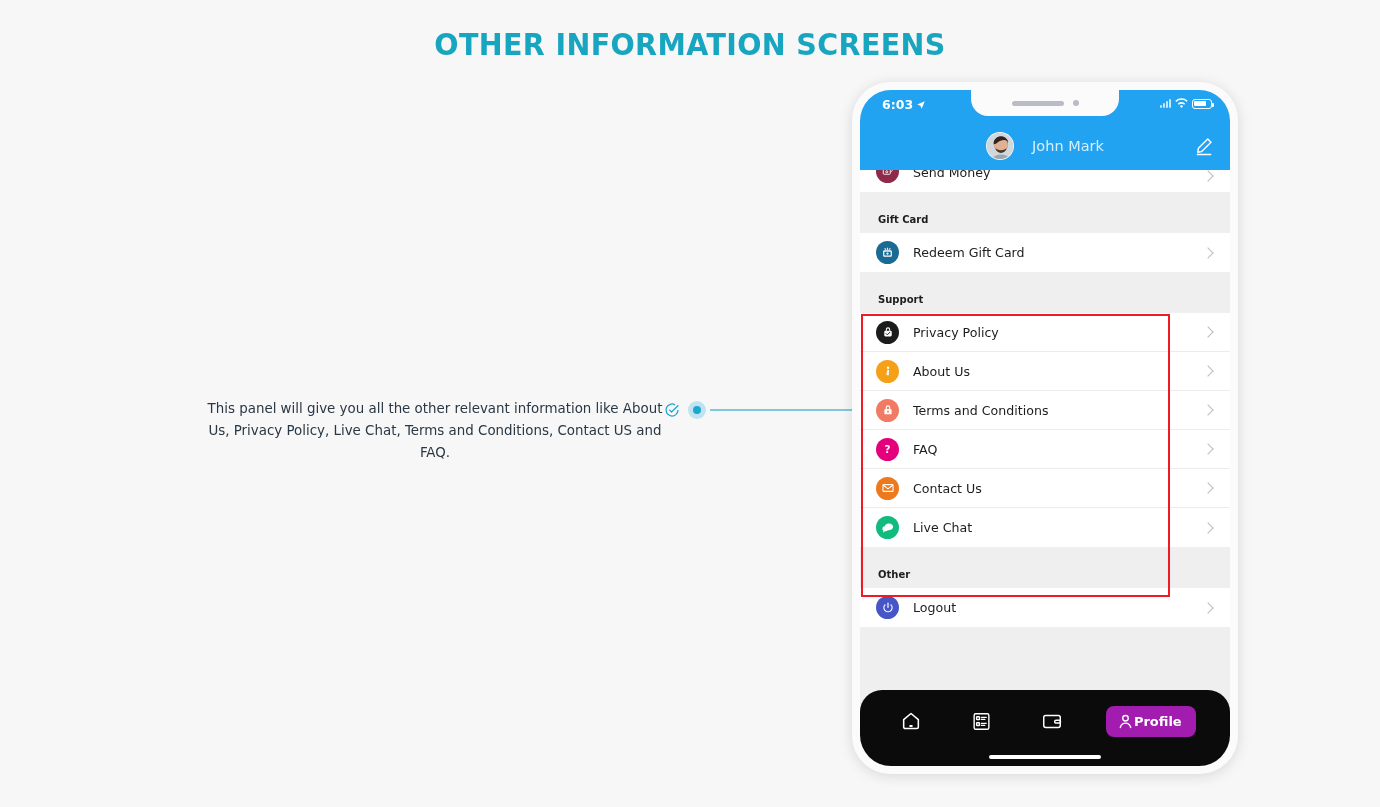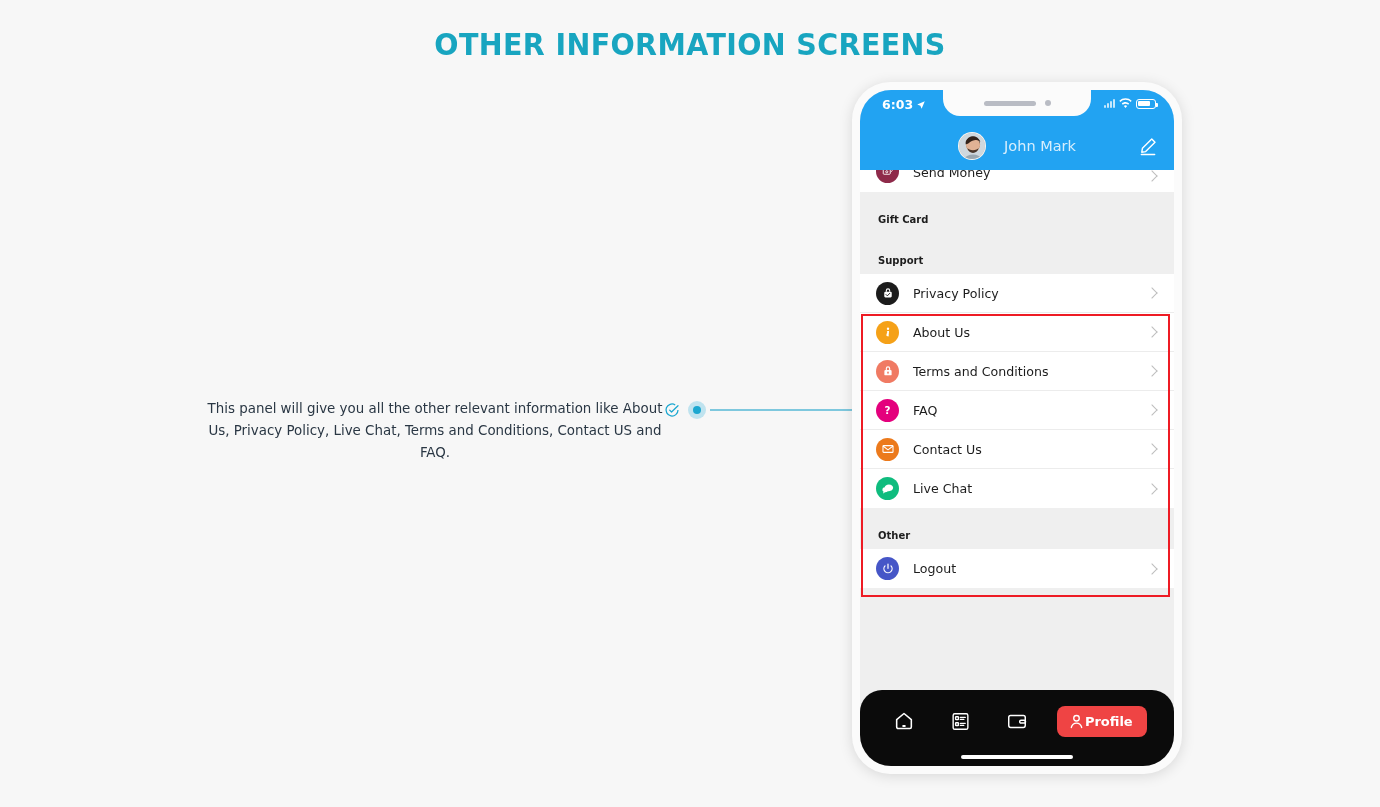--- a/index.html
+++ b/index.html
@@ -72,21 +72,21 @@
     width: 146px;
     height: 2px;
     background: #7ec8de;
   }
 
   
   .phone {
     position: absolute;
     left: 852px;
     top: 82px;
-    width: 330px;
+    width: 386px;
     height: 692px;
     background: #fbfbfb;
     border-radius: 38px;
     box-shadow: 0 2px 14px rgba(0,0,0,0.13);
     padding: 8px;
   }
   .phone-screen {
     position: relative;
     width: 100%;
     height: 100%;
@@ -274,21 +274,21 @@
     justify-content: space-around;
     padding: 0 16px 14px;
     position: relative;
   }
   .tab-item {
     display: flex; align-items: center; justify-content: center;
     width: 34px; height: 30px; color: #fff;
   }
   .tab-profile {
     display: flex; align-items: center; gap: 0;
-    background: #ef4444;
+    background: #a21caf;
     color: #fff;
     border-radius: 8px;
     padding: 7px 14px 7px 11px;
     font-size: 13px;
     font-weight: bold;
   }
   .home-indicator {
     position: absolute;
     left: 50%; bottom: 7px;
     transform: translateX(-50%);
@@ -380,20 +380,34 @@
             </svg>
           </span>
           <span class="row-label">Send Money</span>
           <span class="chev"></span>
         </div>
       </div>
       <div class="gap"></div>
 
       <div class="sec-head">Gift Card</div>
       <div class="list">
+        <div class="row">
+          <span class="row-icon" style="background:#1a6a94">
+            <svg viewBox="0 0 24 24" width="13" height="13" fill="#fff">
+              <rect x="4" y="8" width="16" height="12" rx="2"></rect>
+              <rect x="6.2" y="10.5" width="11.6" height="7" fill="#1a6a94"></rect>
+              <circle cx="12" cy="14" r="2" fill="#fff"></circle>
+              <path d="M11 3h2v4h-2z"></path>
+                <path d="M6 5l1.4-1.4 2.6 2.6L8.6 7.6z"></path>
+                <path d="M18 5l-1.4-1.4-2.6 2.6 1.4 1.4z"></path>
+            </svg>
+          </span>
+          <span class="row-label">Redeem Gift Card</span>
+          <span class="chev"></span>
+        </div>
       </div>
       <div class="gap"></div>
 
       <div class="sec-head">Support</div>
       <div class="list">
 
         <div class="row">
           <span class="row-icon" style="background:#1c1c1c">
             <svg viewBox="0 0 24 24" width="14" height="14" fill="#fff">
               <path d="M8.2 10V7.8a3.8 3.8 0 0 1 7.6 0V10h-1.9V7.8a1.9 1.9 0 0 0-3.8 0V10z"></path>

